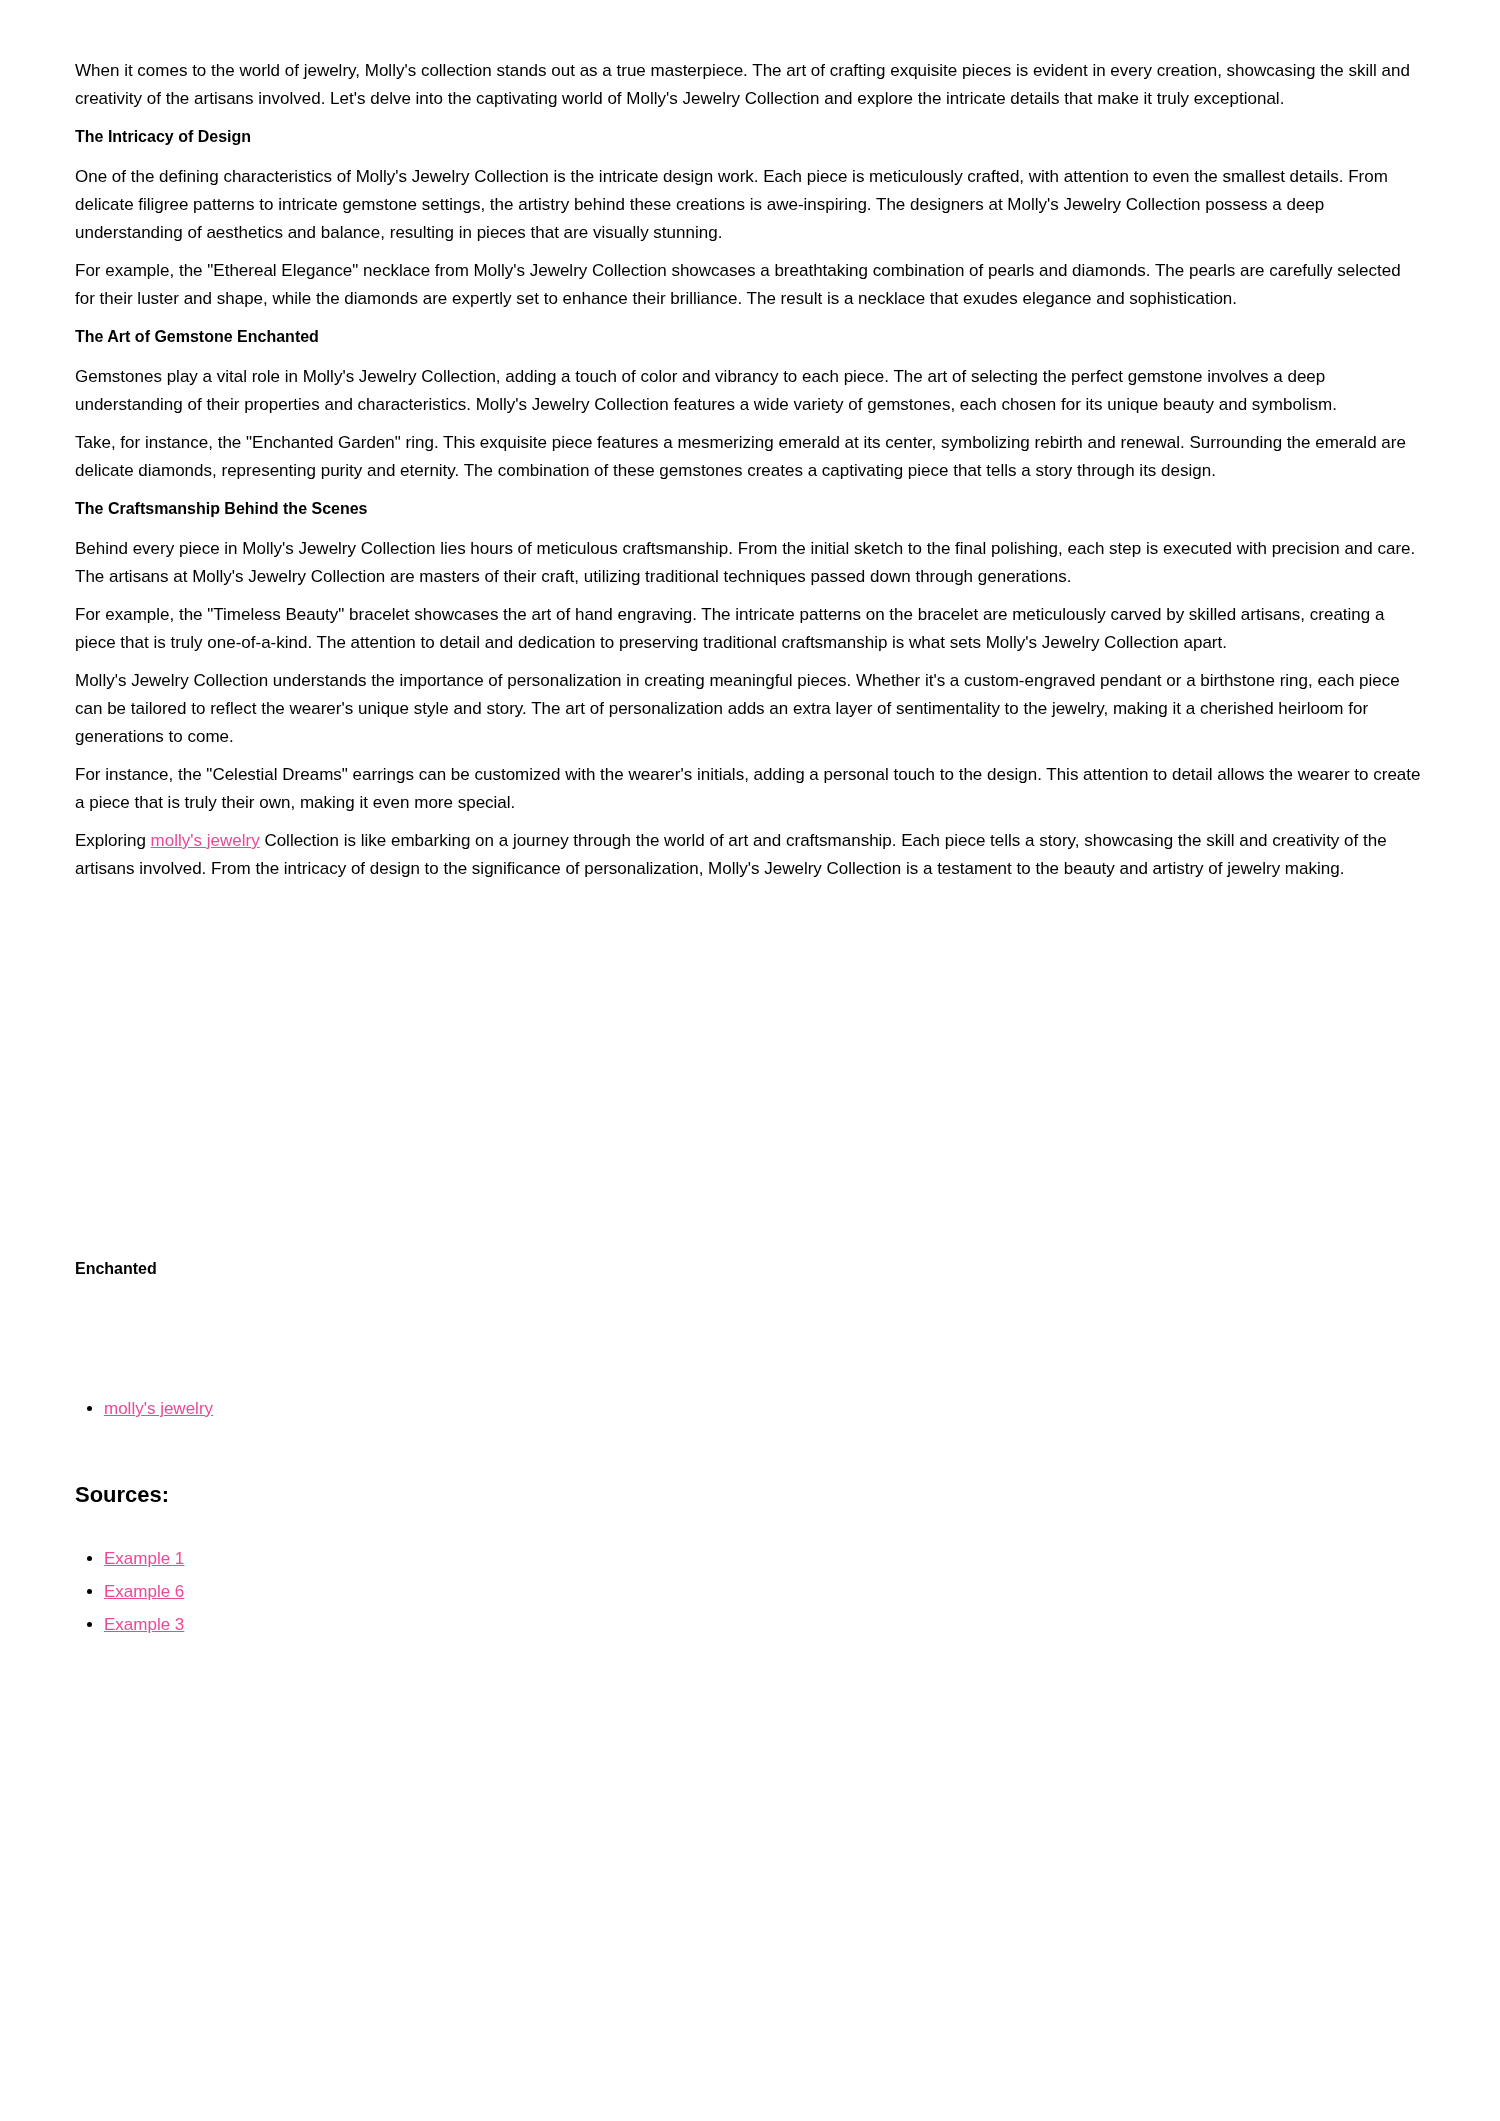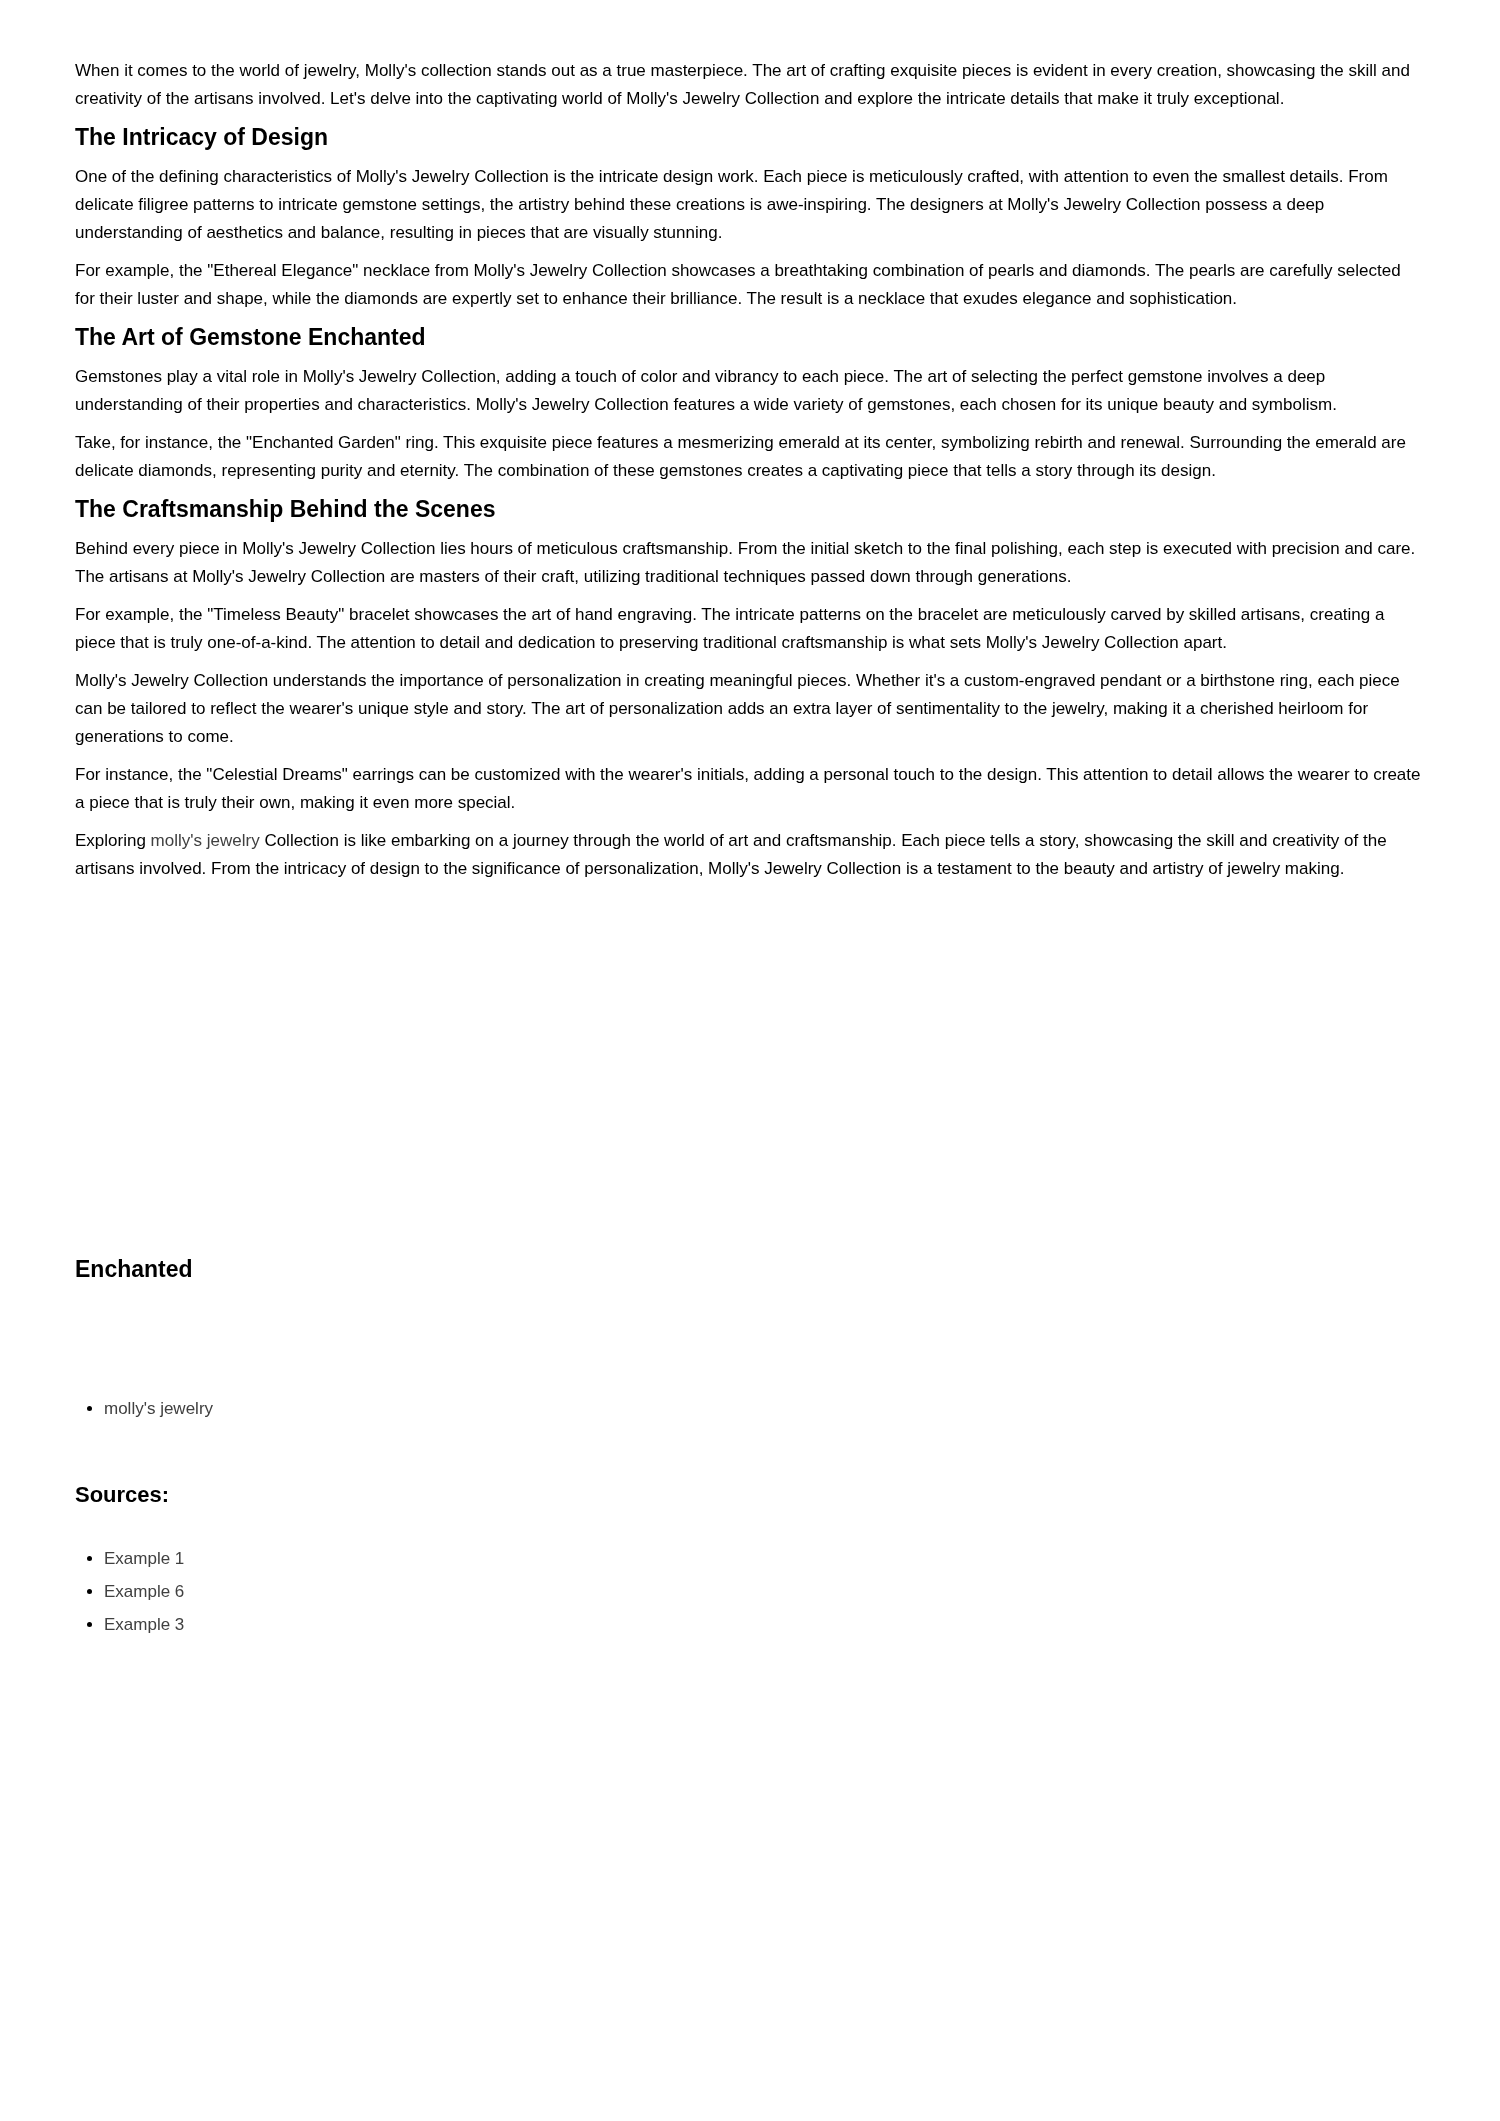--- a/index.html
+++ b/index.html
@@ -18,29 +18,30 @@
     box-sizing: border-box;
     width: 1500px;
     padding: 57px 75px 0 75px;
   }
   p.body-text {
     font-size: 17px;
     line-height: 28px;
     margin: 0 4px 10px 0;
   }
   h2.section-heading {
-    font-size: 23px;
+    font-size: 16px;
     line-height: 28px;
     font-weight: bold;
     margin: 4px 0 12px 0;
   }
   .spacer-large { height: 358px; }
   .spacer-mid { height: 100px; }
   a.doc-link {
-    color: #404040;
+    color: #ec4899;
+    text-decoration: underline;
     cursor: pointer;
   }
   ul.ref-list, ul.source-list {
     margin: 0;
     padding-left: 29px;
     font-size: 17px;
     line-height: 28px;
   }
   ul.ref-list li, ul.source-list li {
     margin-bottom: 5px;

